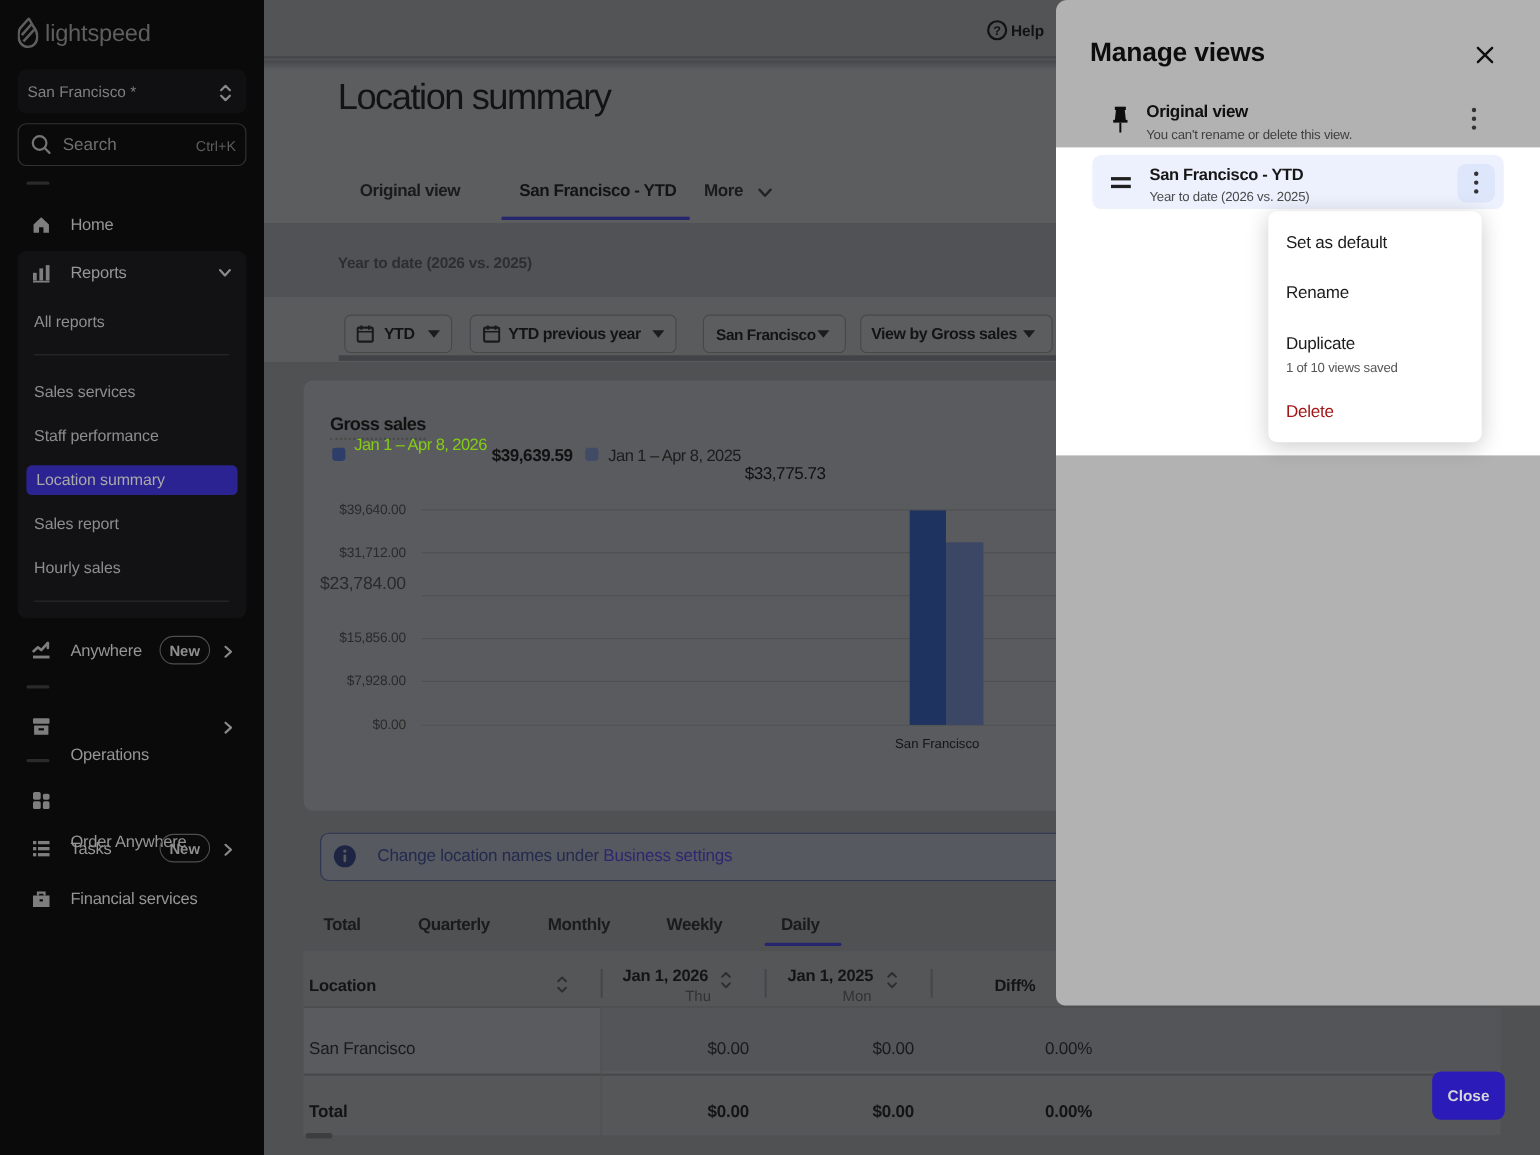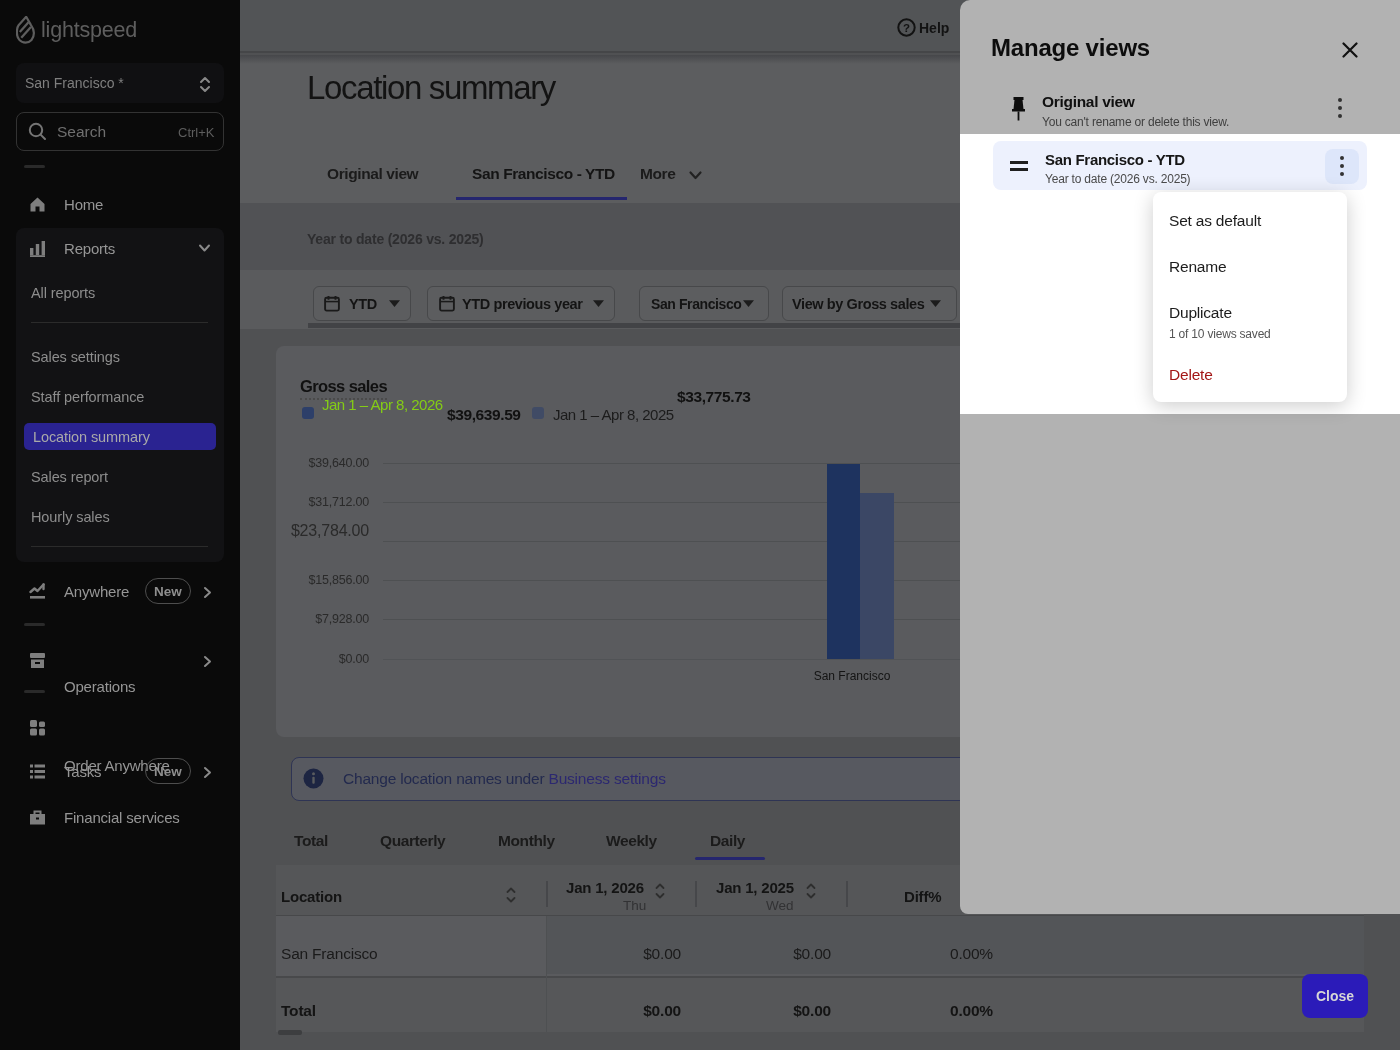--- a/index.html
+++ b/index.html
@@ -48,21 +48,21 @@
       <rect x="6.8" y="4" width="3.4" height="11" fill="#7e7e7e"></rect>
       <rect x="12.6" y="1" width="3.4" height="14" fill="#7e7e7e"></rect>
       <rect x="1" y="15.2" width="15" height="1.8" fill="#7e7e7e"></rect>
 </svg>
 <div class="nav" style="top:240px;">Reports</div>
 <svg class="abs" style="left:198px;top:243px;" width="13" height="10" viewBox="0 0 13 10">
       <path d="M2 2.5 L6.5 7.5 L11 2.5" fill="none" stroke="#8a8a8a" stroke-width="2" stroke-linecap="round" stroke-linejoin="round"></path>
     </svg>
 <div class="sub" style="top:285px;">All reports</div>
 <div class="abs" style="left:31px;top:322px;width:177px;height:1px;background:#2b2b2b;"></div>
-<div class="sub" style="top:349px;">Sales settings</div>
+<div class="sub" style="top:349px;">Sales services</div>
 <div class="sub" style="top:389px;">Staff performance</div>
 <div class="abs" style="left:24px;top:423px;width:192px;height:27px;background:#2a2391;border-radius:5px;"></div>
 <div class="sub" style="left:33px;top:429px;color:#a9a9a9;">Location summary</div>
 <div class="sub" style="top:469px;">Sales report</div>
 <div class="sub" style="top:509px;">Hourly sales</div>
 <div class="abs" style="left:31px;top:546px;width:177px;height:1px;background:#2b2b2b;"></div>
 <svg class="abs" style="left:29px;top:583px;" width="17" height="17" viewBox="0 0 17 17">
 <path d="M1.5 9 L5.5 5.5 L8.5 8 L14.5 1.5" fill="none" stroke="#7e7e7e" stroke-width="2.4" stroke-linejoin="round" stroke-linecap="round"></path>
 <path d="M14.5 1.5 L14.5 6" stroke="#7e7e7e" stroke-width="2.4" stroke-linecap="round"></path>
 <rect x="1" y="13" width="15" height="2.6" fill="#7e7e7e"></rect>
@@ -163,21 +163,21 @@
 <svg class="abs" style="left:689px;top:299px;" width="13" height="9" viewBox="0 0 13 9">
       <path d="M1 1.2 L6.5 8 L12 1.2 Z" fill="#1c1c1c"></path>
     </svg>
 <div class="abs" style="left:36px;top:346px;width:1088px;height:391px;background:#5a5b5e;border-radius:8px;"></div>
 <div class="abs" style="left:60px;top:377px;font-size:16.5px;font-weight:700;letter-spacing:-0.6px;color:#111;border-bottom:2px dotted #4a4a4a;padding-bottom:2px;">Gross sales</div>
 <div class="abs" style="left:62px;top:407px;width:12px;height:12px;background:#2d3f69;border-radius:3px;"></div>
 <div class="abs" style="left:82px;top:396px;font-size:15px;letter-spacing:-0.5px;color:#84cc16;">Jan 1 – Apr 8, 2026</div>
 <div class="abs" style="left:207px;top:406px;font-size:15.5px;letter-spacing:-0.4px;font-weight:700;color:#111;">$39,639.59</div>
 <div class="abs" style="left:292px;top:407px;width:12px;height:12px;background:#404b65;border-radius:3px;"></div>
 <div class="abs" style="left:313px;top:406px;font-size:15px;letter-spacing:-0.5px;color:#1c1c1c;">Jan 1 – Apr 8, 2025</div>
-<div class="abs" style="left:437px;top:388px;font-size:15.5px;letter-spacing:-0.4px;font-weight:700;color:#111;">$33,775.73</div>
+<div class="abs" style="left:437px;top:422px;font-size:15.5px;letter-spacing:-0.4px;font-weight:400;color:#111;">$33,775.73</div>
 <div class="abs" style="left:29px;top:456px;width:100px;text-align:right;font-size:12.5px;letter-spacing:-0.2px;color:#2a2a2a;">$39,640.00</div>
 <div class="abs" style="left:143px;top:463px;width:957px;height:1px;background:#4e5052;"></div>
 <div class="abs" style="left:29px;top:495px;width:100px;text-align:right;font-size:12.5px;letter-spacing:-0.2px;color:#2a2a2a;">$31,712.00</div>
 <div class="abs" style="left:143px;top:502px;width:957px;height:1px;background:#4e5052;"></div>
 <div class="abs" style="left:29px;top:522px;width:100px;text-align:right;font-size:16px;letter-spacing:-0.2px;color:#2a2a2a;">$23,784.00</div>
 <div class="abs" style="left:143px;top:541px;width:957px;height:1px;background:#4e5052;"></div>
 <div class="abs" style="left:29px;top:573px;width:100px;text-align:right;font-size:12.5px;letter-spacing:-0.2px;color:#2a2a2a;">$15,856.00</div>
 <div class="abs" style="left:143px;top:580px;width:957px;height:1px;background:#4e5052;"></div>
 <div class="abs" style="left:29px;top:612px;width:100px;text-align:right;font-size:12.5px;letter-spacing:-0.2px;color:#2a2a2a;">$7,928.00</div>
 <div class="abs" style="left:143px;top:619px;width:957px;height:1px;background:#4e5052;"></div>
@@ -213,21 +213,21 @@
       <path d="M2.5 6 L6 2.5 L9.5 6" fill="none" stroke="#2e2e2e" stroke-width="1.8" stroke-linecap="round" stroke-linejoin="round"></path>
       <path d="M2.5 12 L6 15.5 L9.5 12" fill="none" stroke="#2e2e2e" stroke-width="1.8" stroke-linecap="round" stroke-linejoin="round"></path>
     </svg>
 <div class="abs" style="left:383px;top:898px;font-size:13.5px;color:#323234;text-align:right;">Thu</div>
 <div class="abs" style="left:455px;top:881px;width:2px;height:26px;background:#46474a;"></div>
 <div class="abs th" style="left:476px;top:879px;">Jan 1, 2025</div>
 <svg class="abs" style="left:565px;top:882px;" width="12" height="18" viewBox="0 0 12 18">
       <path d="M2.5 6 L6 2.5 L9.5 6" fill="none" stroke="#2e2e2e" stroke-width="1.8" stroke-linecap="round" stroke-linejoin="round"></path>
       <path d="M2.5 12 L6 15.5 L9.5 12" fill="none" stroke="#2e2e2e" stroke-width="1.8" stroke-linecap="round" stroke-linejoin="round"></path>
     </svg>
-<div class="abs" style="left:526px;top:898px;font-size:13.5px;color:#323234;">Wed</div>
+<div class="abs" style="left:526px;top:898px;font-size:13.5px;color:#323234;">Mon</div>
 <div class="abs" style="left:606px;top:881px;width:2px;height:26px;background:#46474a;"></div>
 <div class="abs th" style="left:664px;top:888px;">Diff%</div>
 <div class="abs" style="left:41px;top:945px;font-size:15.5px;letter-spacing:-0.2px;color:#1a1a1a;">San Francisco</div>
 <div class="abs" style="left:341px;top:945px;width:100px;text-align:right;font-size:15.5px;letter-spacing:-0.2px;color:#1a1a1a;">$0.00</div>
 <div class="abs" style="left:491px;top:945px;width:100px;text-align:right;font-size:15.5px;letter-spacing:-0.2px;color:#1a1a1a;">$0.00</div>
 <div class="abs" style="left:710px;top:945px;font-size:15.5px;letter-spacing:-0.2px;color:#1a1a1a;">0.00%</div>
 <div class="abs" style="left:36px;top:976px;width:1088px;height:56px;background:#565759;border-top:2px solid #48494b;"></div>
 <div class="abs" style="left:306px;top:916px;width:1px;height:116px;background:#4e5052;"></div>
 <div class="abs" style="left:41px;top:1002px;font-size:15.5px;letter-spacing:-0.2px;font-weight:700;color:#141414;">Total</div>
 <div class="abs" style="left:341px;top:1002px;width:100px;text-align:right;font-size:15.5px;letter-spacing:-0.2px;font-weight:700;color:#141414;">$0.00</div>

